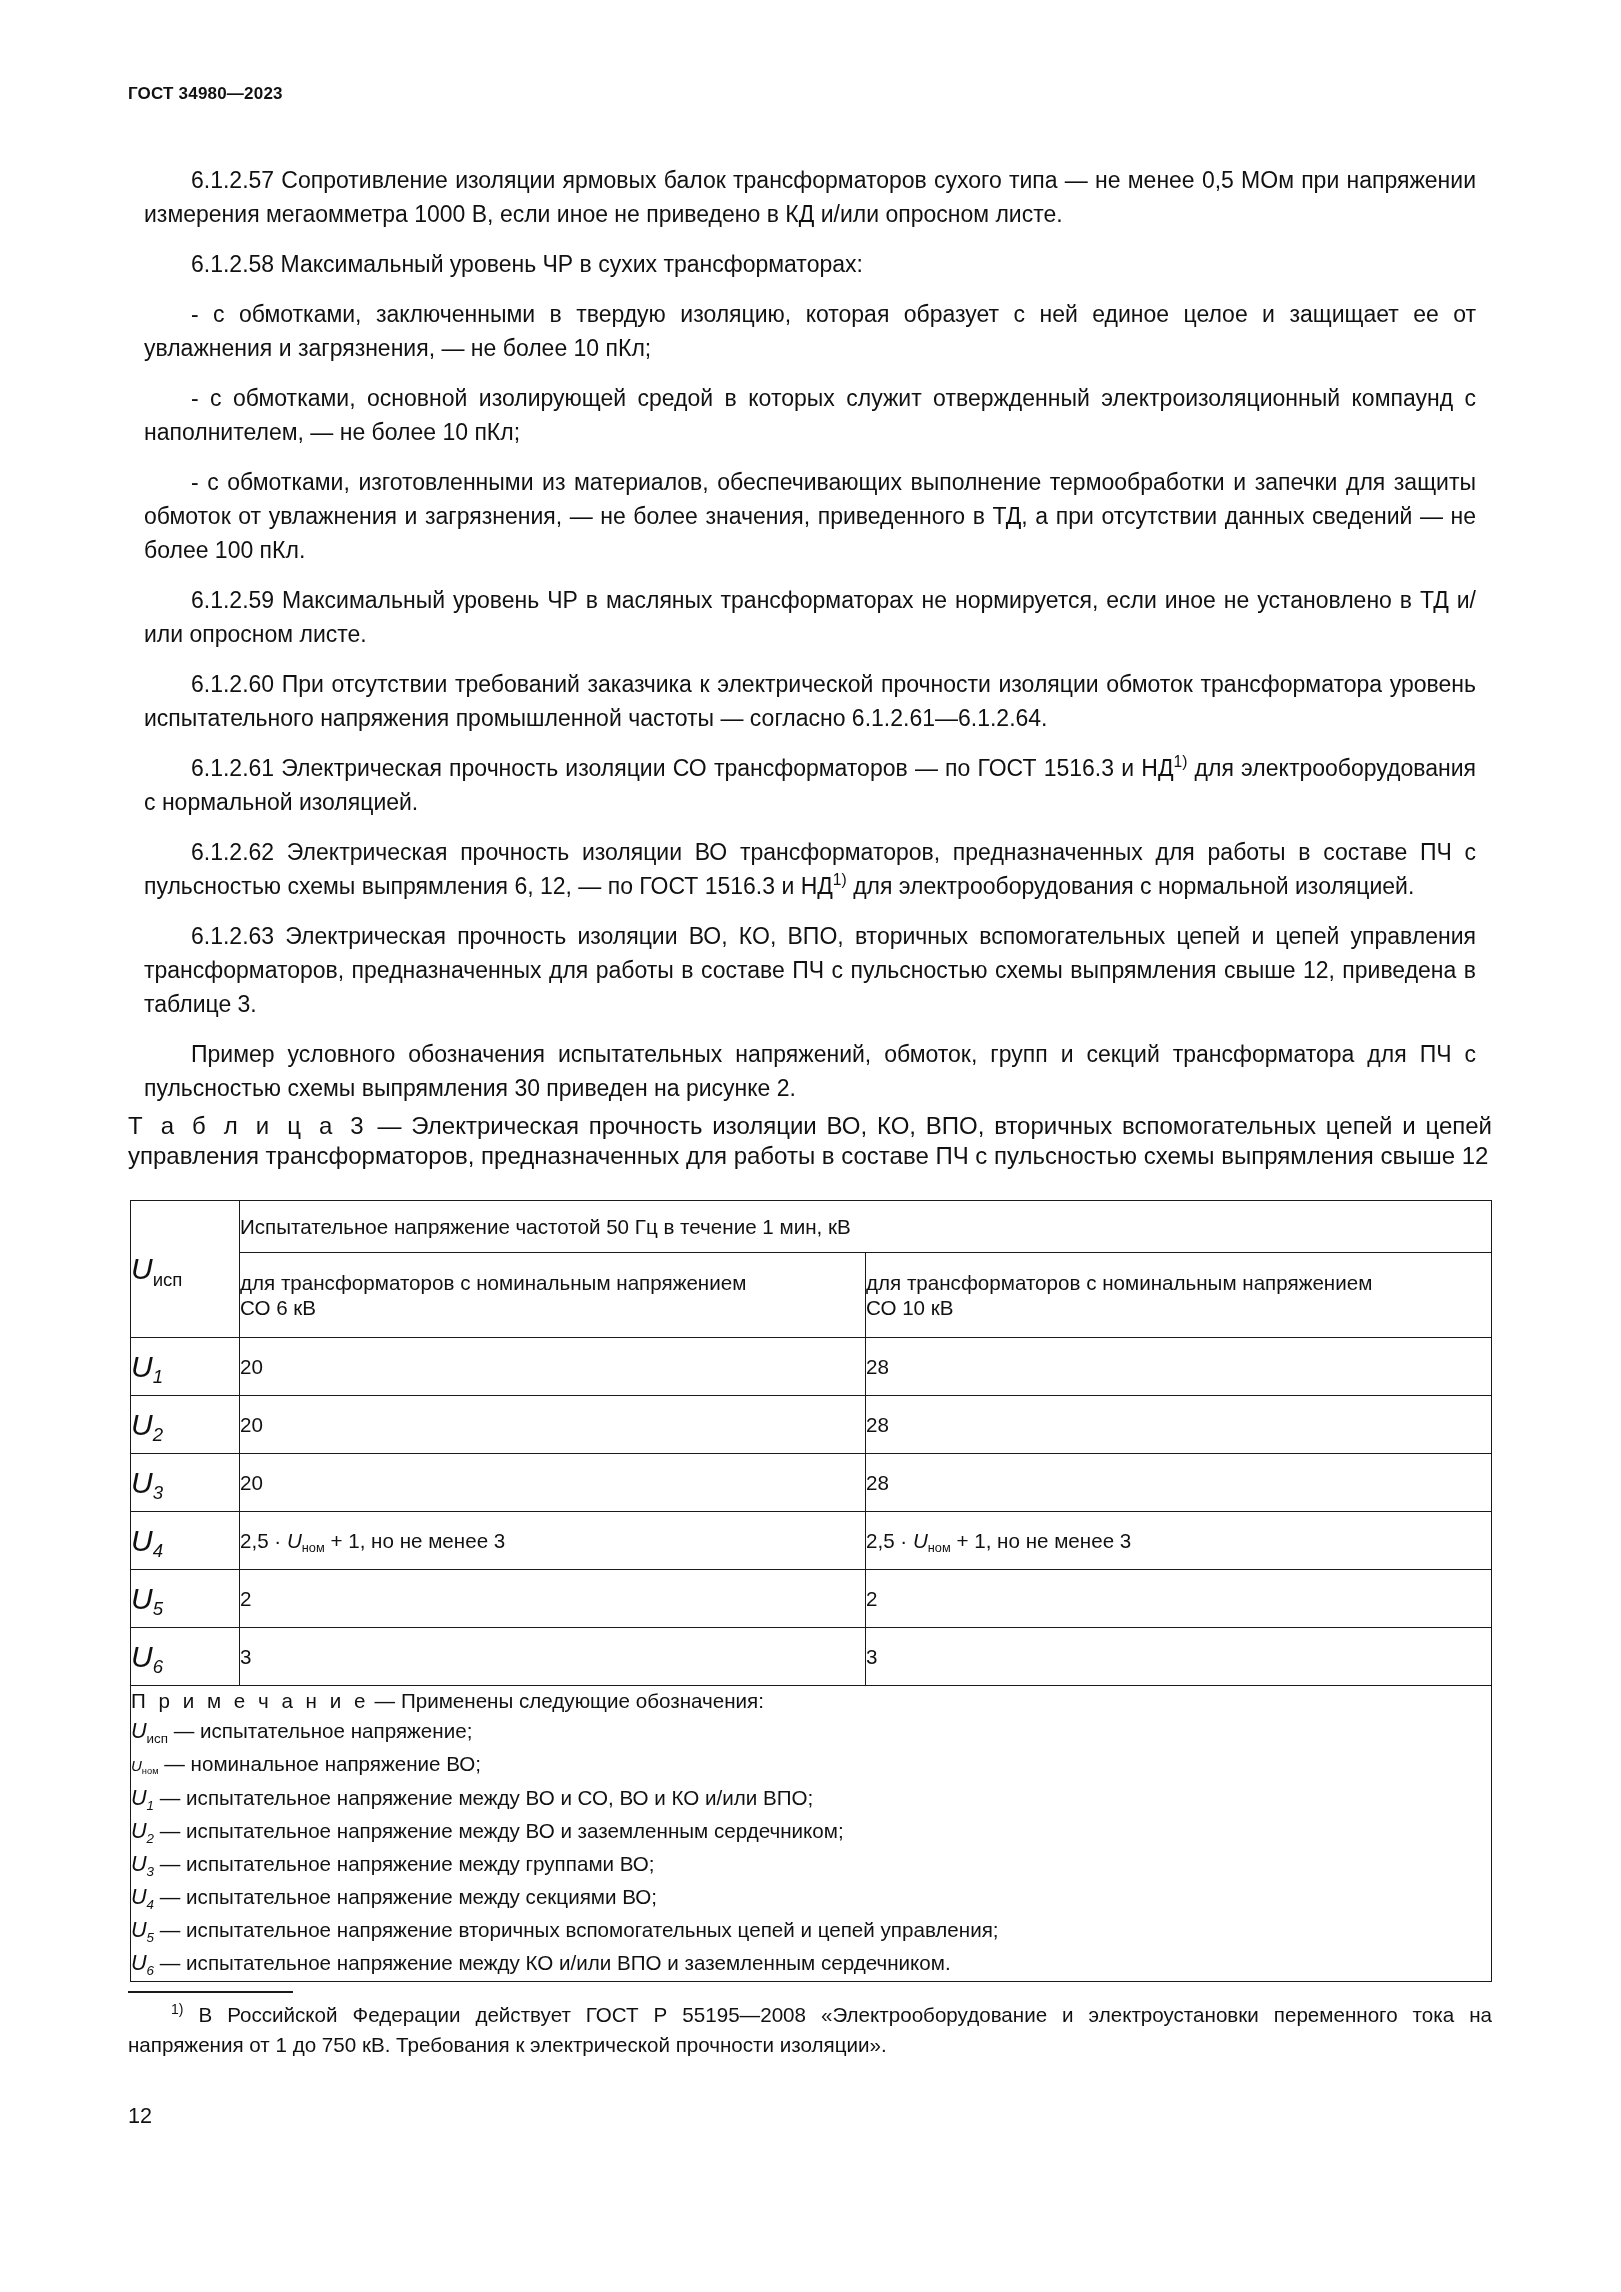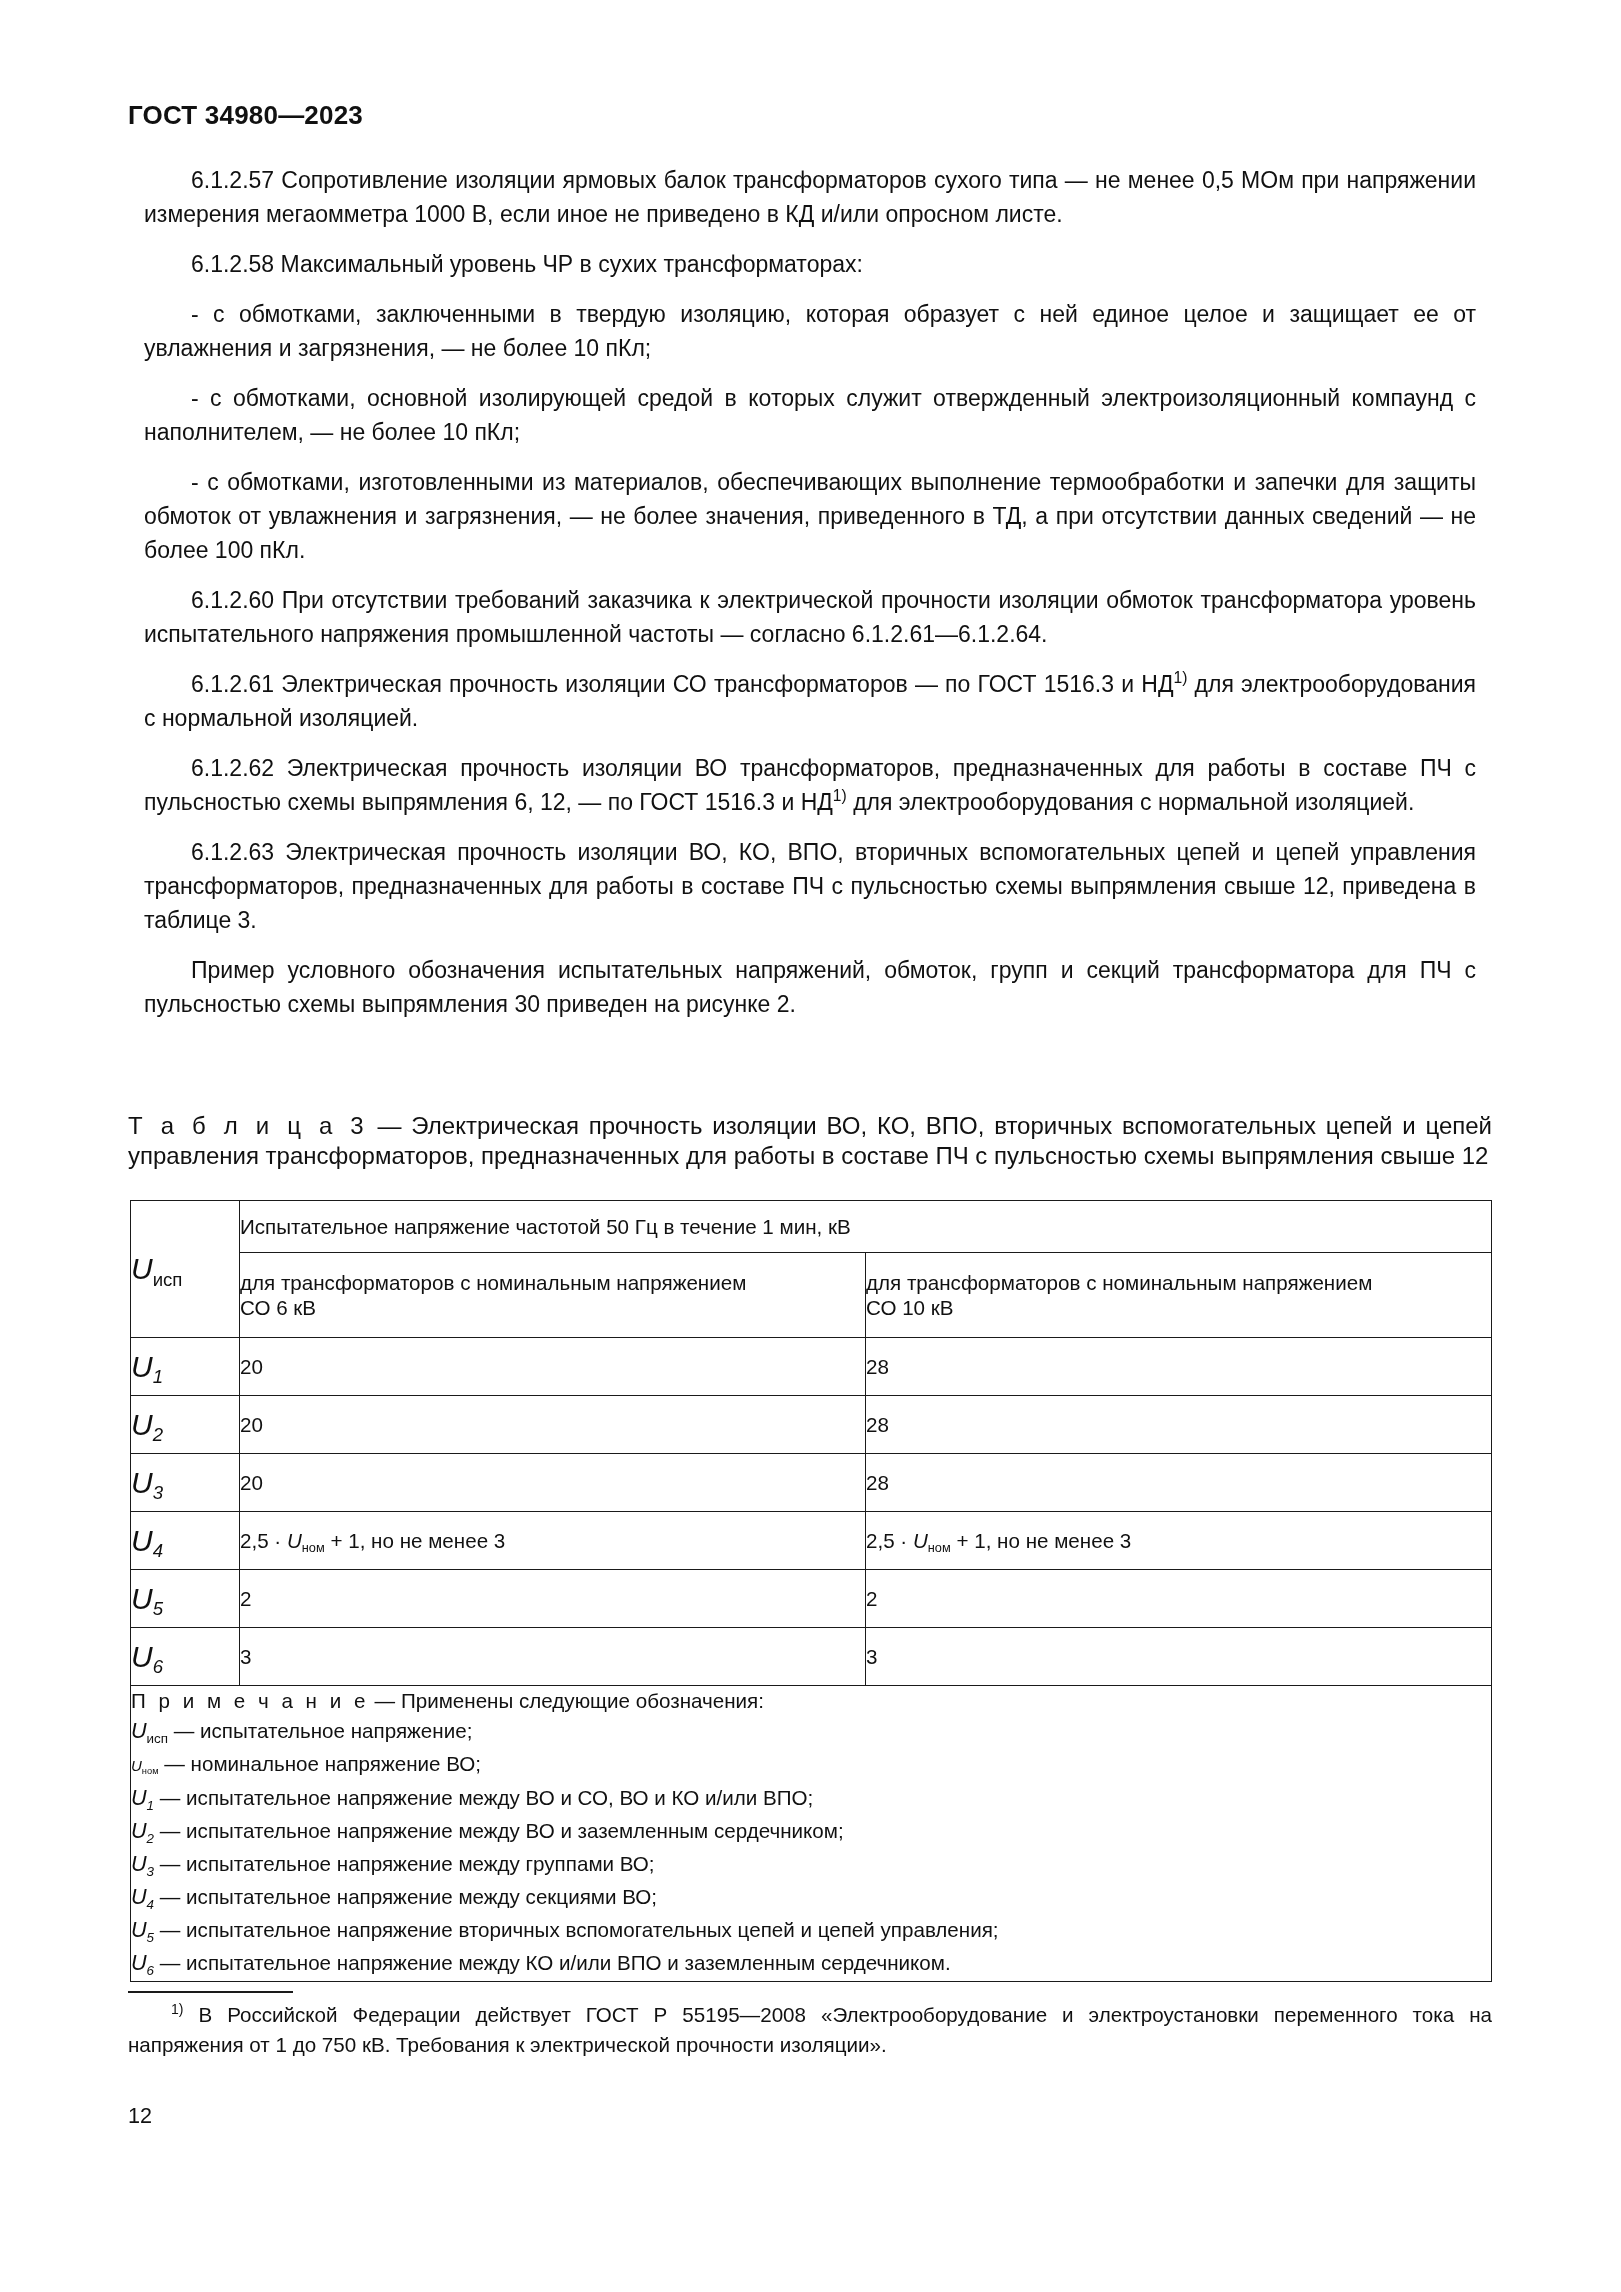--- a/index.html
+++ b/index.html
@@ -19,22 +19,22 @@
     margin: 0 auto;
     background: #ffffff;
     box-sizing: border-box;
     overflow: hidden;
   }
 
   
   .runhead {
     position: absolute;
     left: 128px;
-    top: 100px;
-    font-size: 26px;
+    top: 84px;
+    font-size: 17px;
     font-weight: bold;
     letter-spacing: 0.2px;
     white-space: nowrap;
   }
 
   
   .body-block {
     position: absolute;
     left: 128px;
     top: 147px;
@@ -164,20 +164,21 @@
 <div class="page">
 
   <div class="runhead">ГОСТ 34980—2023</div>
 
   <div class="body-block">
     <p class="para">6.1.2.57 Сопротивление изоляции ярмовых балок трансформаторов сухого типа — не менее 0,5 МОм при напряжении измерения мегаомметра 1000 В, если иное не приведено в КД и/или опросном листе.</p>
     <p class="para last-left">6.1.2.58 Максимальный уровень ЧР в сухих трансформаторах:</p>
     <p class="para">- с обмотками, заключенными в твердую изоляцию, которая образует с ней единое целое и защищает ее от увлажнения и загрязнения, — не более 10 пКл;</p>
     <p class="para">- с обмотками, основной изолирующей средой в которых служит отвержденный электроизоляционный компаунд с наполнителем, — не более 10 пКл;</p>
     <p class="para">- с обмотками, изготовленными из материалов, обеспечивающих выполнение термообработки и запечки для защиты обмоток от увлажнения и загрязнения, — не более значения, приведенного в ТД, а при отсутствии данных сведений — не более 100 пКл.</p>
+    <p class="para">6.1.2.59 Максимальный уровень ЧР в масляных трансформаторах не нормируется, если иное не установлено в ТД и/или опросном листе.</p>
     <p class="para">6.1.2.60 При отсутствии требований заказчика к электрической прочности изоляции обмоток трансформатора уровень испытательного напряжения промышленной частоты — согласно 6.1.2.61—6.1.2.64.</p>
     <p class="para"><span>6.1.2.61 Электрическая прочность изоляции СО трансформаторов — по ГОСТ 1516.3 и НД</span><sup class="fn">1)</sup><span> для электрооборудования с нормальной изоляцией.</span></p>
     <p class="para"><span>6.1.2.62 Электрическая прочность изоляции ВО трансформаторов, предназначенных для работы в составе ПЧ с пульсностью схемы выпрямления 6, 12, — по ГОСТ 1516.3 и НД</span><sup class="fn">1)</sup><span> для электрооборудования с нормальной изоляцией.</span></p>
     <p class="para">6.1.2.63 Электрическая прочность изоляции ВО, КО, ВПО, вторичных вспомогательных цепей и цепей управления трансформаторов, предназначенных для работы в составе ПЧ с пульсностью схемы выпрямления свыше 12, приведена в таблице 3.</p>
     <p class="para">Пример условного обозначения испытательных напряжений, обмоток, групп и секций трансформатора для ПЧ с пульсностью схемы выпрямления 30 приведен на рисунке 2.</p>
   </div>
 
   <div class="tbl-caption"><span class="sp-title">Т а б л и ц а  3</span><span> — </span><span>Электрическая прочность изоляции ВО, КО, ВПО, вторичных вспомогательных цепей и цепей управления трансформаторов, предназначенных для работы в составе ПЧ с пульсностью схемы выпрямления свыше 12</span></div>
 
   <div class="tbl-wrap">

